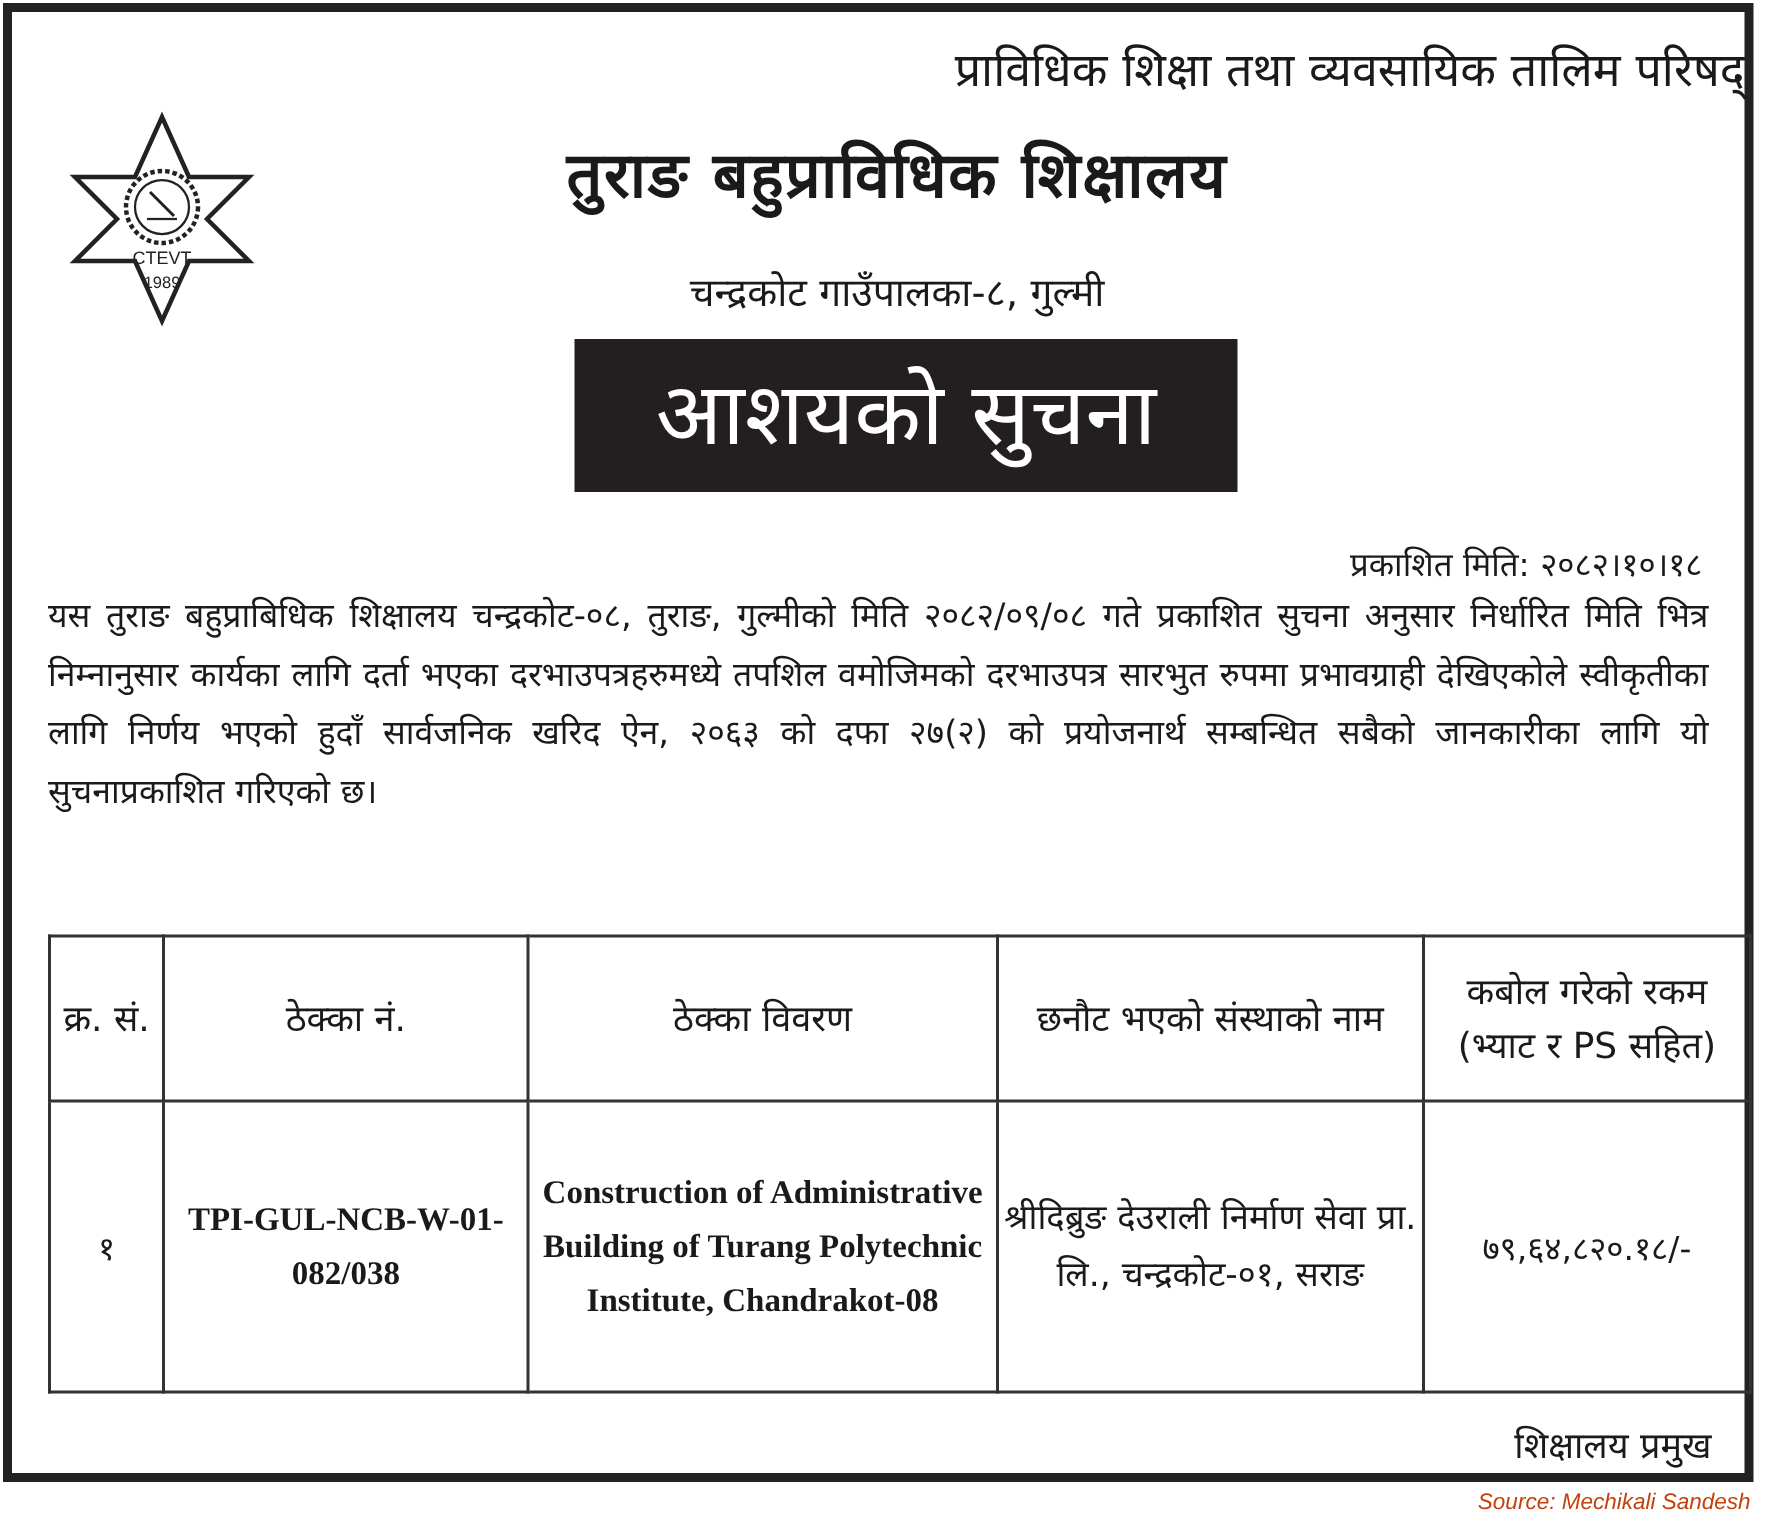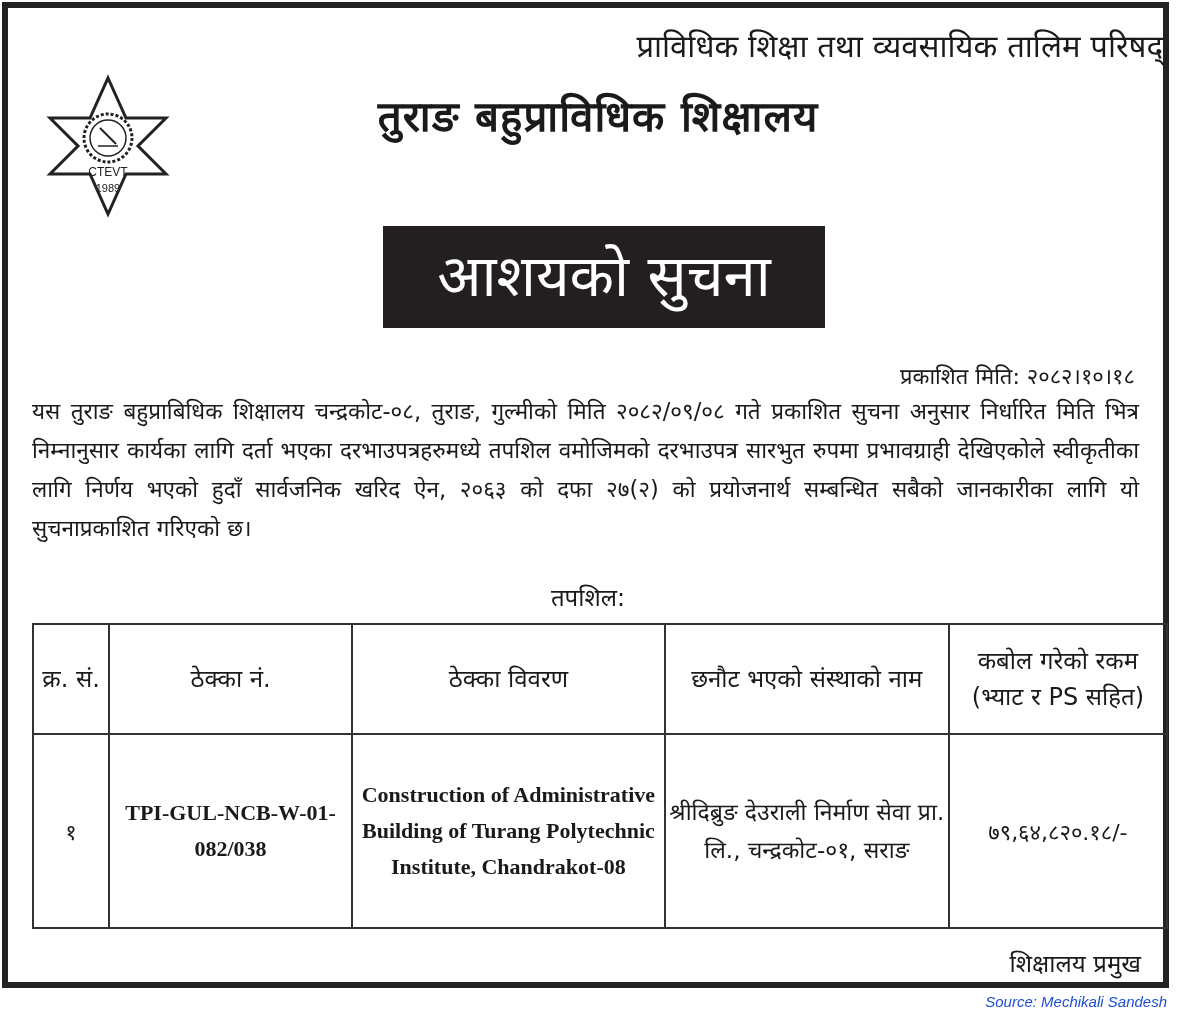--- a/index.html
+++ b/index.html
@@ -25,47 +25,47 @@
     table.works { position: absolute; left: 24px; top: 615px; width: 1136px; height: 306px;
                   border-collapse: collapse; }
     table.works th, table.works td { border: 2px solid #333; text-align: center; vertical-align: middle; }
     table.works th { font-weight: normal; font-size: 24px; line-height: 36px; height: 106px; }
     table.works td { font-size: 22px; }
     td.en-bold { font-family: "Liberation Serif", serif; font-weight: bold; font-size: 24px; line-height: 36px; }
     td.amount { font-size: 27px; }
     td.sn { font-size: 28px; }
     .signatory { position: absolute; right: 22px; top: 938px; font-size: 24px; }
     .source { position: absolute; right: 14px; top: 993px; font-family: "Liberation Sans", sans-serif;
-              font-style: italic; font-size: 15px; color: #1d4ed8; }
+              font-style: italic; font-size: 15px; color: #c2410c; }
     .col-sn { width: 70px; } .col-no { width: 232px; } .col-desc { width: 300px; }
     .col-firm { width: 272px; } .col-amt { width: 208px; }
   </style>
 </head>
 <body>
 
 <div class="frame">
 
   <svg class="logo" viewBox="0 0 124 144">
     <polygon points="62,4 80,44 120,44 92,72 120,100 80,100 62,140 44,100 4,100 32,72 4,44 44,44" fill="#fff" stroke="#222" stroke-width="3"></polygon>
     <circle cx="62" cy="64" r="24" fill="#fff" stroke="#222" stroke-width="3" stroke-dasharray="3 2"></circle>
     <circle cx="62" cy="64" r="18" fill="#fff" stroke="#222" stroke-width="1.5"></circle>
     <line x1="54" y1="54" x2="70" y2="70" stroke="#222" stroke-width="2"></line>
     <line x1="52" y1="72" x2="72" y2="72" stroke="#222" stroke-width="1.5"></line>
     <text x="62" y="102" text-anchor="middle" font-size="12" font-family="Liberation Sans, sans-serif" fill="#222">CTEVT</text>
     <text x="62" y="118" text-anchor="middle" font-size="11" font-family="Liberation Sans, sans-serif" fill="#222">1989</text>
   </svg>
 
   <div class="org-line">प्राविधिक शिक्षा तथा व्यवसायिक तालिम परिषद्</div>
   <div class="college-title">तुराङ बहुप्राविधिक शिक्षालय</div>
+  <div class="address">चन्द्रकोट गाउँपालका-८, गुल्मी</div>
   <div class="notice-banner">आशयको सुचना</div>
 
   <div class="published">प्रकाशित मिति: २०८२।१०।१८</div>
   <div class="body-text">यस तुराङ बहुप्राबिधिक शिक्षालय चन्द्रकोट-०८, तुराङ, गुल्मीको मिति २०८२/०९/०८ गते प्रकाशित सुचना अनुसार निर्धारित मिति भित्र निम्नानुसार कार्यका लागि दर्ता भएका दरभाउपत्रहरुमध्ये तपशिल वमोजिमको दरभाउपत्र सारभुत रुपमा प्रभावग्राही देखिएकोले स्वीकृतीका लागि निर्णय भएको हुदाँ सार्वजनिक खरिद ऐन, २०६३ को दफा २७(२) को प्रयोजनार्थ सम्बन्धित सबैको जानकारीका लागि यो सुचनाप्रकाशित गरिएको छ।</div>
 
-  <div class="table-caption">तपशिल:</div>
 
   <table class="works">
     <thead>
       <tr>
         <th class="col-sn">क्र. सं.</th>
         <th class="col-no">ठेक्का नं.</th>
         <th class="col-desc">ठेक्का विवरण</th>
         <th class="col-firm">छनौट भएको संस्थाको नाम</th>
         <th class="col-amt">कबोल गरेको रकम (भ्याट र PS सहित)</th>
       </tr>

